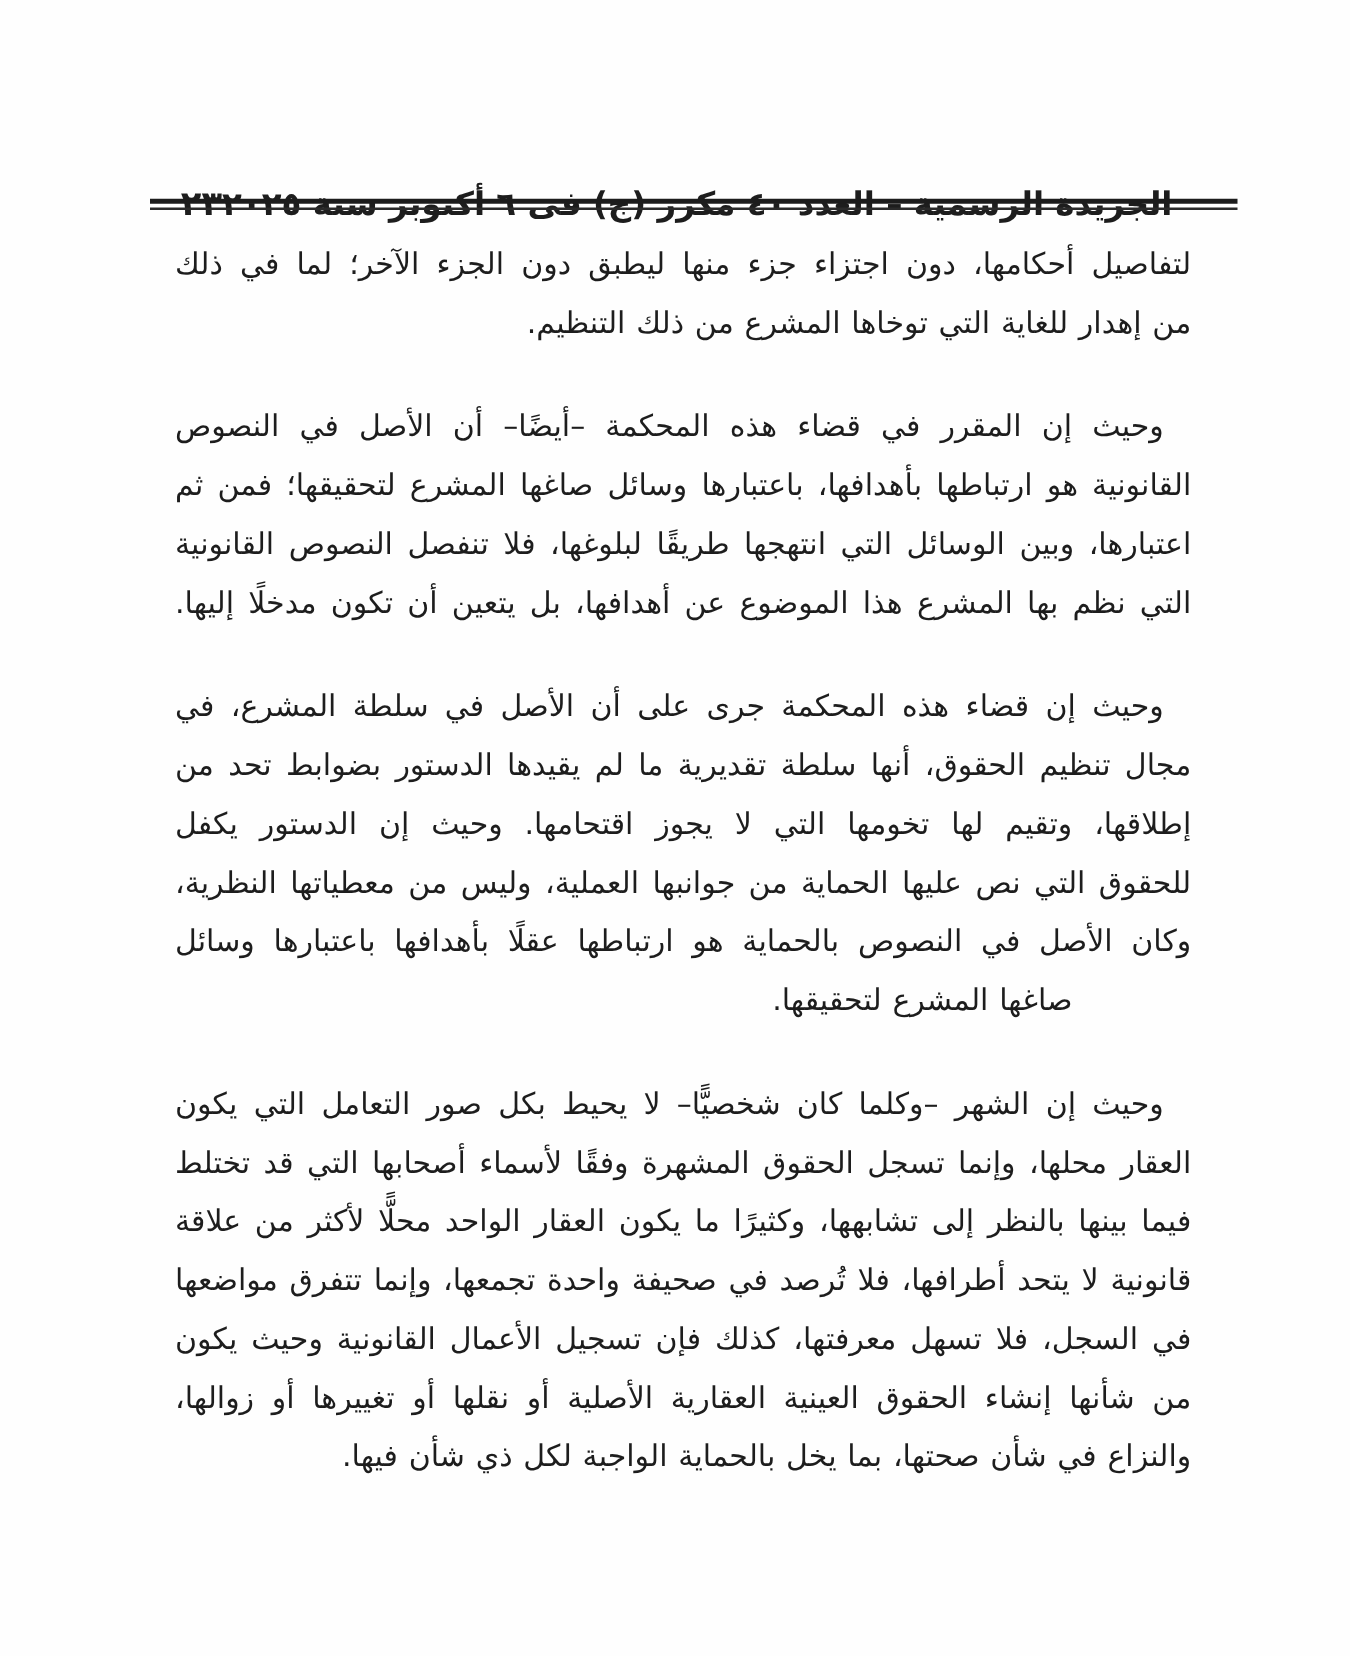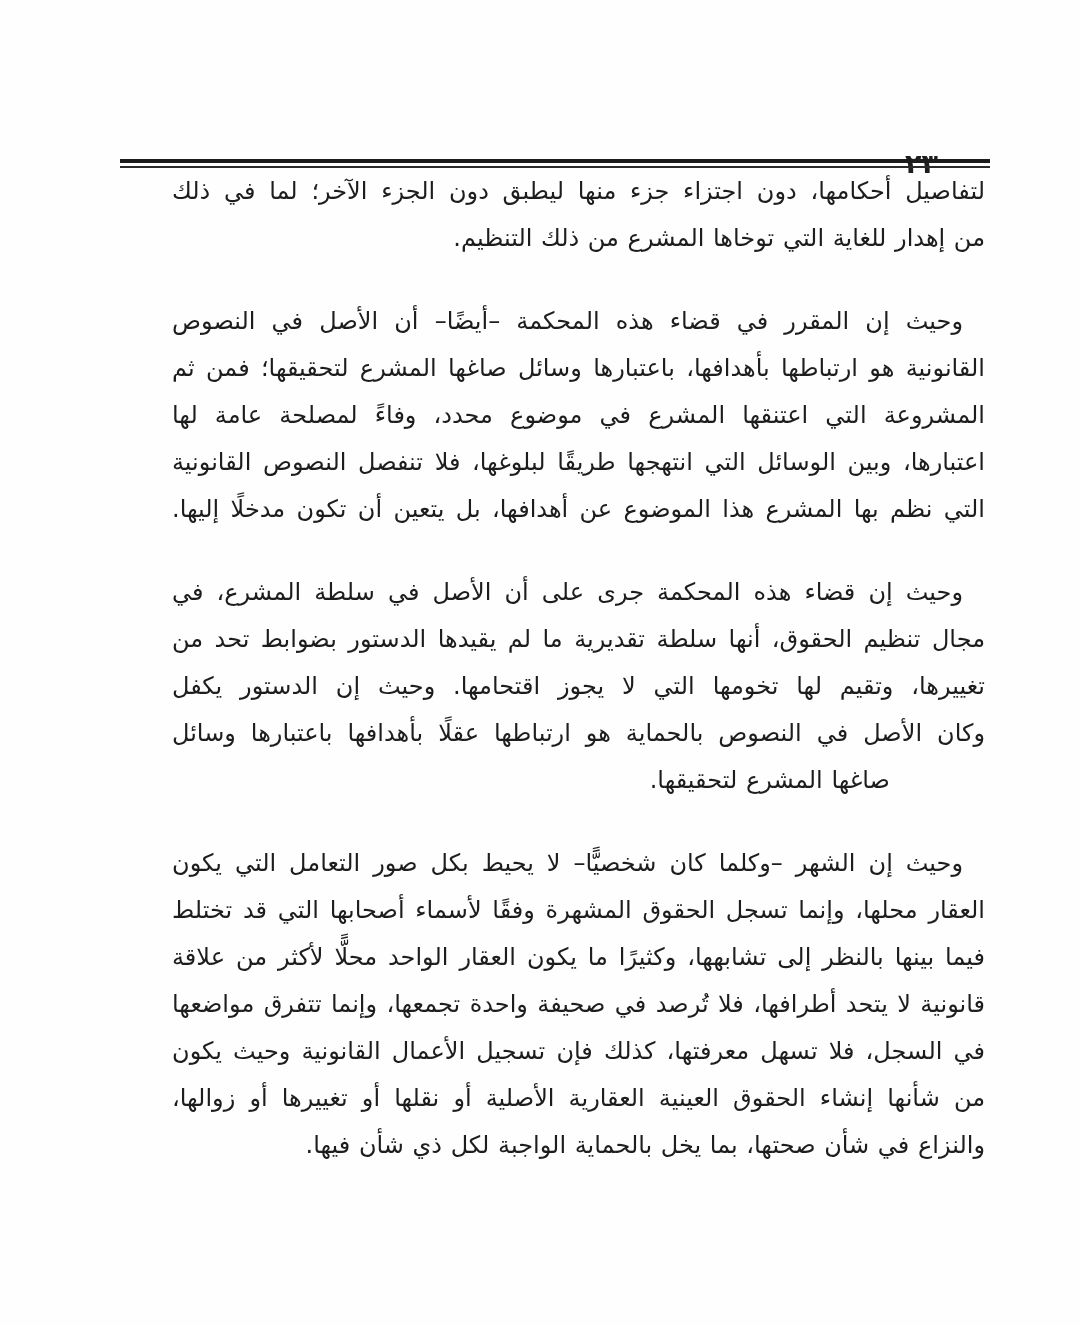--- a/index.html
+++ b/index.html
@@ -46,69 +46,69 @@
     top: 159px;
     left: 120px;
     width: 870px;
     height: 3px;
     border-top: 4px solid #1c1c1c;
     border-bottom: 2px solid #2a2a2a;
   }
   
   .bodytext {
     position: absolute;
-    top: 168px;
+    top: 188px;
     left: 140px;
     width: 813px;
     direction: rtl;
     font-size: 24px;
     line-height: 47px;
     text-rendering: optimizeLegibility;
-    margin-left: 32px;
   }
   .paragraph { margin: 0 0 36px 0; }
   .paragraph:last-child { margin-bottom: 0; }
   .line {
     text-align: justify;
     text-align-last: justify;
     word-spacing: 1px;
   }
   .line.first-indent { text-indent: 22px; }
   .line.last-right {
     text-align: center;
     text-align-last: right;
   }
 </style>
 </head>
 <body>
 
 <div class="page">
 
   <div class="header">
+    <div class="journal-title">الجريدة الرسمية – العدد ٤٠ مكرر (ج) فى ٦ أكتوبر سنة ٢٠٢٥</div>
     <div class="page-number">٢٣</div>
   </div>
 
   <div class="rule"></div>
 
   <div class="bodytext" id="document-body">
       <div class="paragraph">
         <div class="line">لتفاصيل أحكامها، دون اجتزاء جزء منها ليطبق دون الجزء الآخر؛ لما في ذلك</div>
         <div class="line last-right">من إهدار للغاية التي توخاها المشرع من ذلك التنظيم.</div>
       </div>
       <div class="paragraph">
         <div class="line first-indent">وحيث إن المقرر في قضاء هذه المحكمة –أيضًا– أن الأصل في النصوص</div>
         <div class="line">القانونية هو ارتباطها بأهدافها، باعتبارها وسائل صاغها المشرع لتحقيقها؛ فمن ثم</div>
-        <div class="line">المشروعة التي اعتنقها المشرع في موضوع محدد، وفاءً لمصلحة عامة لها</div>
         <div class="line">اعتبارها، وبين الوسائل التي انتهجها طريقًا لبلوغها، فلا تنفصل النصوص القانونية</div>
         <div class="line">التي نظم بها المشرع هذا الموضوع عن أهدافها، بل يتعين أن تكون مدخلًا إليها.</div>
       </div>
       <div class="paragraph">
         <div class="line first-indent">وحيث إن قضاء هذه المحكمة جرى على أن الأصل في سلطة المشرع، في</div>
         <div class="line">مجال تنظيم الحقوق، أنها سلطة تقديرية ما لم يقيدها الدستور بضوابط تحد من</div>
-        <div class="line">تغييرها، وتقيم لها تخومها التي لا يجوز اقتحامها. وحيث إن الدستور يكفل</div>
+        <div class="line">إطلاقها، وتقيم لها تخومها التي لا يجوز اقتحامها. وحيث إن الدستور يكفل</div>
+        <div class="line">للحقوق التي نص عليها الحماية من جوانبها العملية، وليس من معطياتها النظرية،</div>
         <div class="line">وكان الأصل في النصوص بالحماية هو ارتباطها عقلًا بأهدافها باعتبارها وسائل</div>
         <div class="line last-right" style="padding-right: 95px;">صاغها المشرع لتحقيقها.</div>
       </div>
       <div class="paragraph">
         <div class="line first-indent">وحيث إن الشهر –وكلما كان شخصيًّا– لا يحيط بكل صور التعامل التي يكون</div>
         <div class="line">العقار محلها، وإنما تسجل الحقوق المشهرة وفقًا لأسماء أصحابها التي قد تختلط</div>
         <div class="line">فيما بينها بالنظر إلى تشابهها، وكثيرًا ما يكون العقار الواحد محلًّا لأكثر من علاقة</div>
         <div class="line">قانونية لا يتحد أطرافها، فلا تُرصد في صحيفة واحدة تجمعها، وإنما تتفرق مواضعها</div>
         <div class="line">في السجل، فلا تسهل معرفتها، كذلك فإن تسجيل الأعمال القانونية وحيث يكون</div>
         <div class="line">من شأنها إنشاء الحقوق العينية العقارية الأصلية أو نقلها أو تغييرها أو زوالها،</div>

